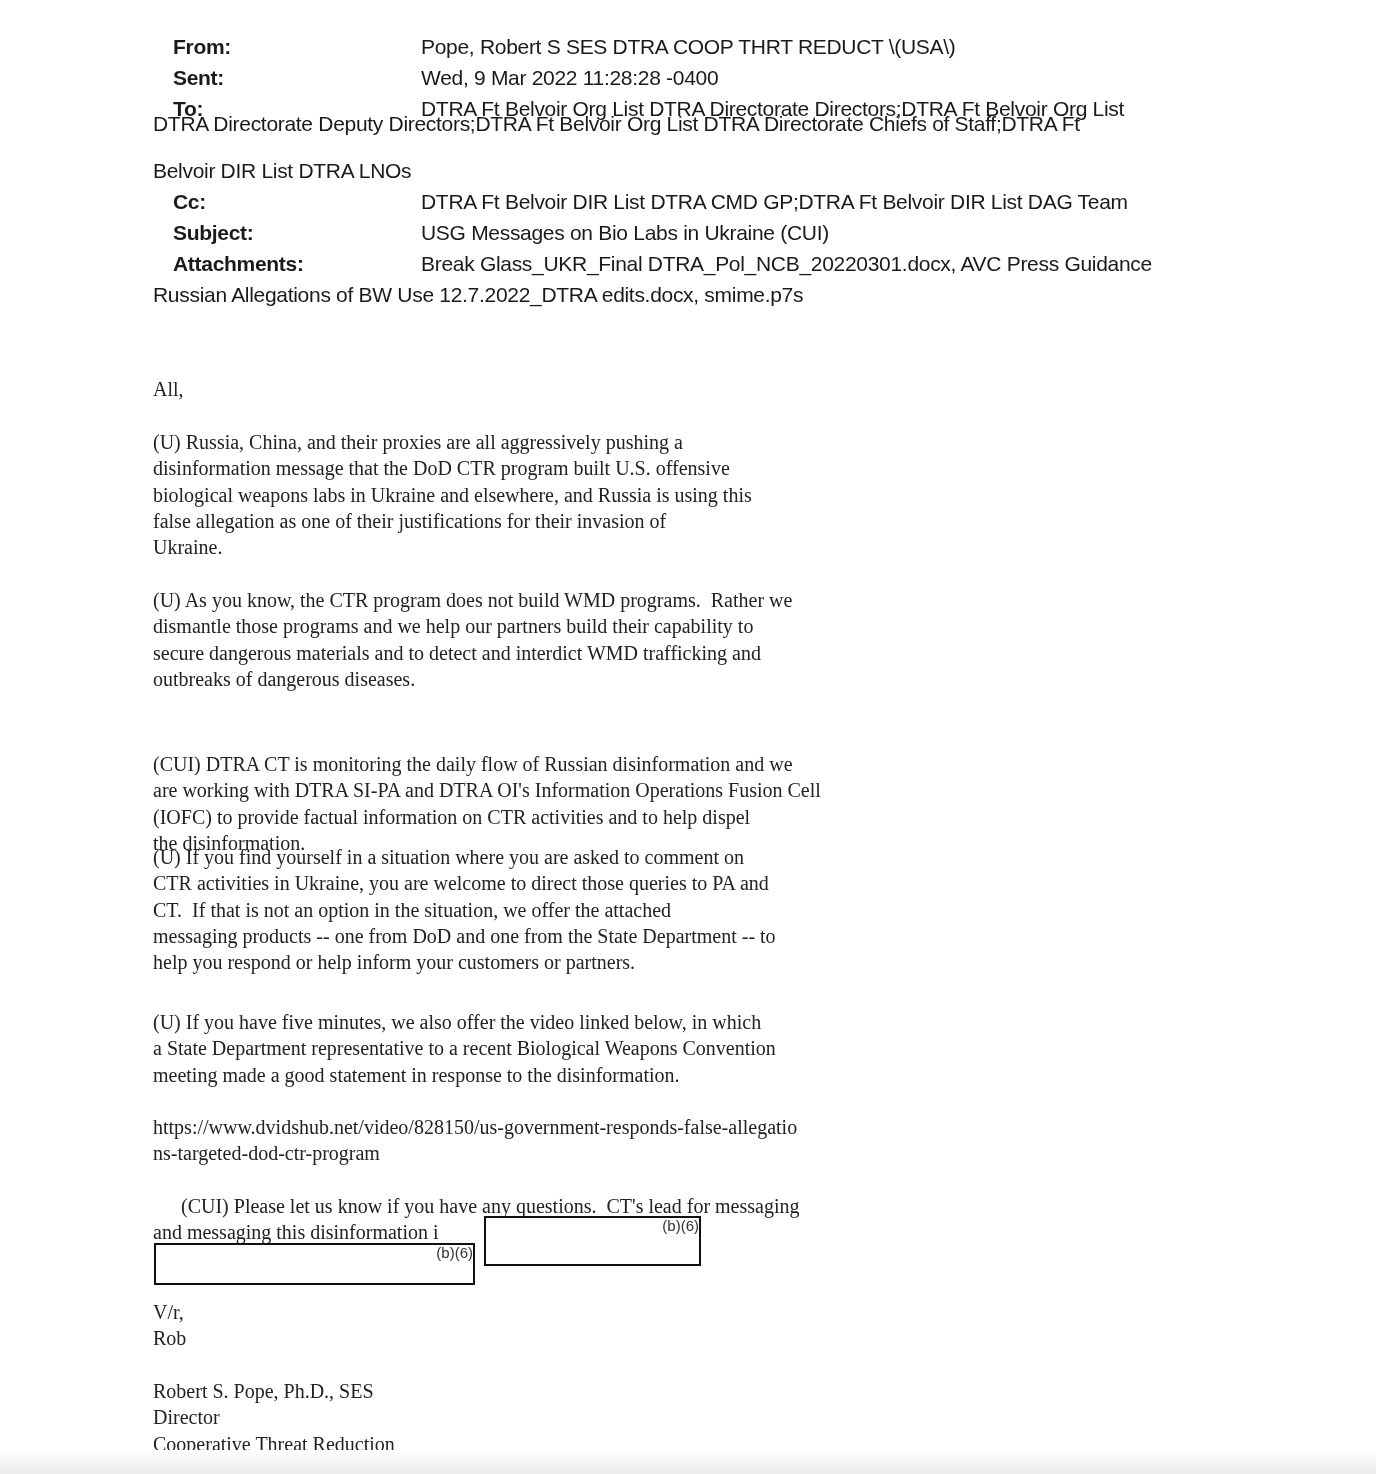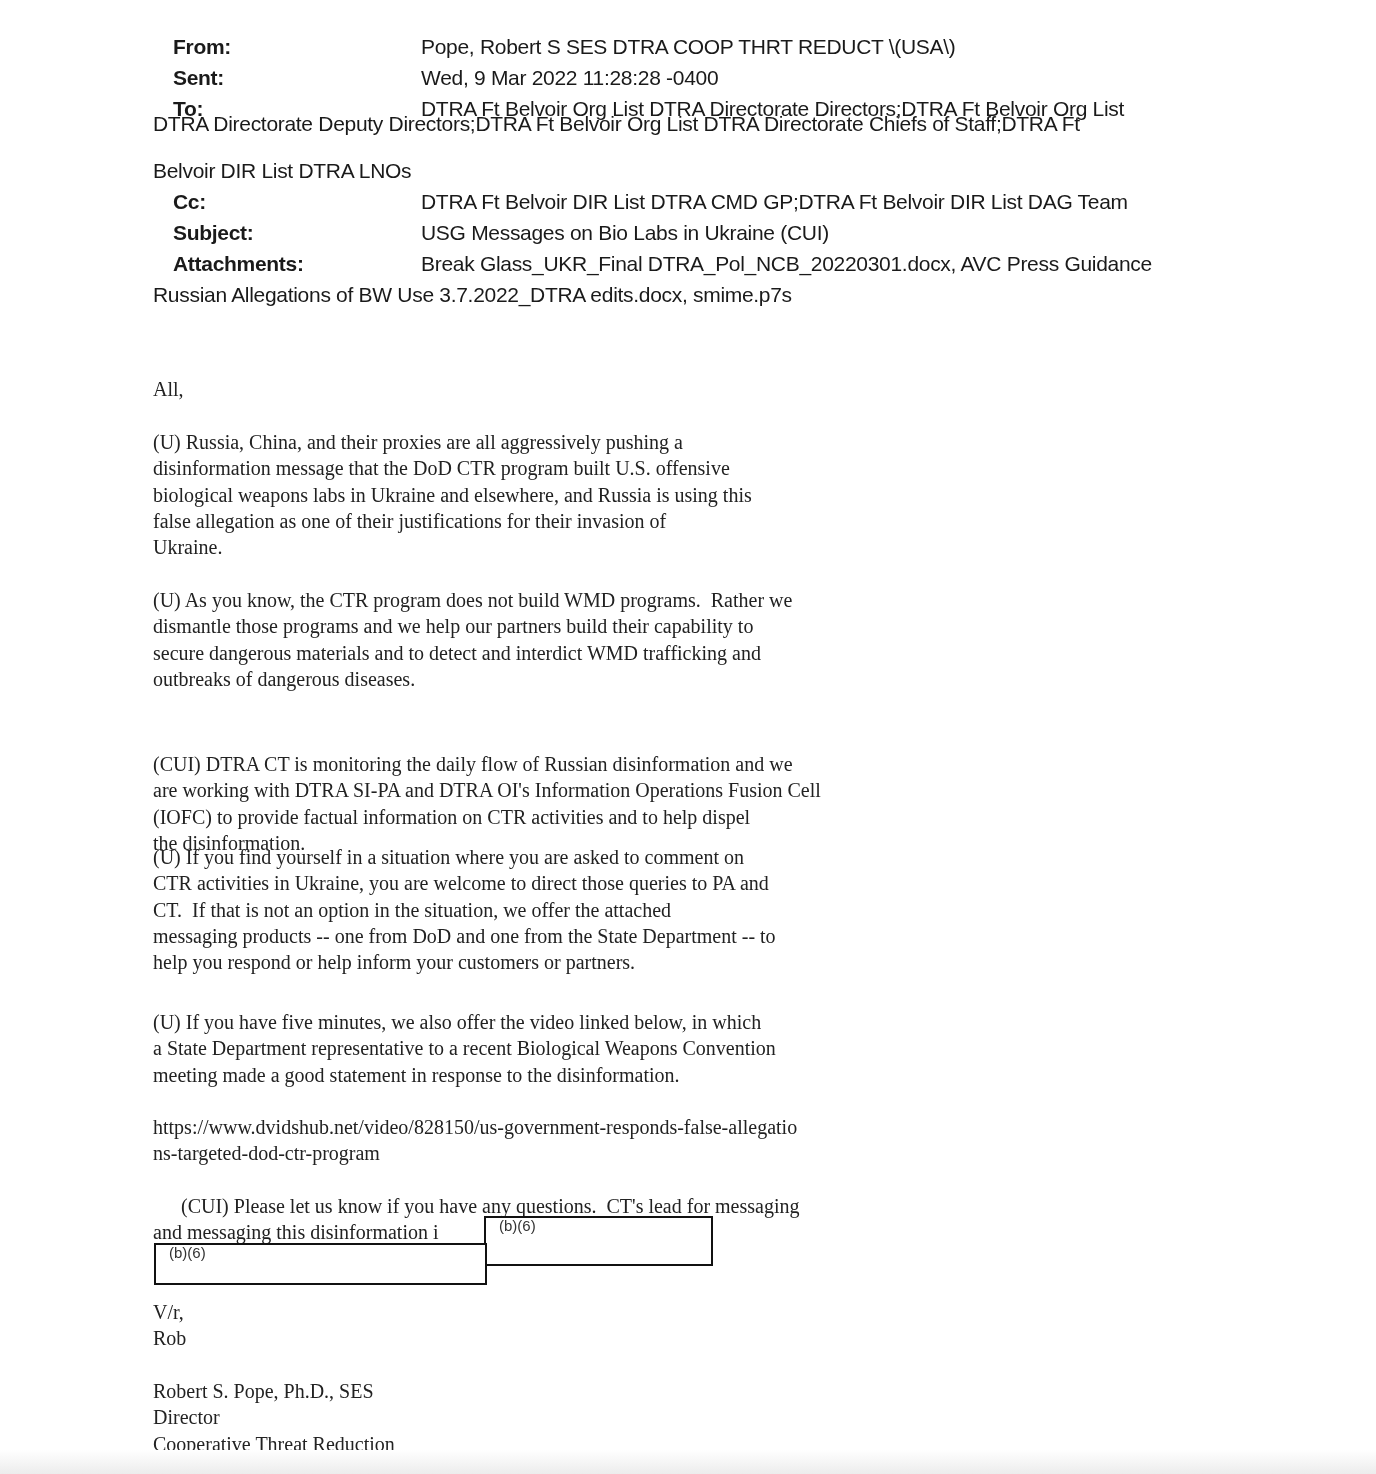--- a/index.html
+++ b/index.html
@@ -2,21 +2,21 @@
 <html><head>
 <meta charset="utf-8">
 <style>
   html, body { margin: 0; padding: 0; background: #ffffff; }
   body { width: 1376px; height: 1474px; position: relative; overflow: hidden; color: #1a1a1a; }
   .hdr-row { position: absolute; left: 153px; width: 1060px; font-family: Liberation Sans, sans-serif; font-size: 21px; line-height: 31px; letter-spacing: -0.3px; margin-left: 20px; }
   .lbl { font-weight: bold; display: inline-block; width: 248px; }
   .val { }
   .wrapline { position: absolute; left: 153px; font-family: "Liberation Sans", sans-serif; font-size: 21px; line-height: 31px; letter-spacing: -0.3px; white-space: nowrap; }
   .body { position: absolute; left: 153px; font-family: Liberation Serif, serif; font-size: 20px; line-height: 26.3px; color: #222; white-space: pre; }
-  .redact { position: absolute; border: 2px solid #111; background: #fff; font-family: "Liberation Sans", sans-serif; font-size: 15px; color: #333; line-height: 16px; padding-left: 13px; }
+  .redact { position: absolute; border: 2px solid #111; background: #fff; font-family: "Liberation Sans", sans-serif; font-size: 15px; color: #333; line-height: 16px; padding-left: 1px; text-align: right; }
   .footfade { position: absolute; left: 0; right: 0; bottom: 0; height: 24px; background: linear-gradient(#ffffff, #ececec); }
 </style>
 </head>
 <body>
 
 <div>
   <div class="hdr-row" style="top:31px;">
     <span class="lbl">From:</span><span class="val">Pope, Robert S SES DTRA COOP THRT REDUCT \(USA\)</span>
   </div>
   <div class="hdr-row" style="top:62px;">
@@ -29,21 +29,21 @@
   <div class="wrapline" style="top:155px;">Belvoir DIR List DTRA LNOs</div>
   <div class="hdr-row" style="top:186px;">
     <span class="lbl">Cc:</span><span class="val">DTRA Ft Belvoir DIR List DTRA CMD GP;DTRA Ft Belvoir DIR List DAG Team</span>
   </div>
   <div class="hdr-row" style="top:217px;">
     <span class="lbl">Subject:</span><span class="val">USG Messages on Bio Labs in Ukraine (CUI)</span>
   </div>
   <div class="hdr-row" style="top:248px;">
     <span class="lbl">Attachments:</span><span class="val">Break Glass_UKR_Final DTRA_Pol_NCB_20220301.docx, AVC Press Guidance</span>
   </div>
-  <div class="wrapline" style="top:279px;">Russian Allegations of BW Use 3.7.2022_DTRA edits.docx, smime.p7s</div>
+  <div class="wrapline" style="top:279px;">Russian Allegations of BW Use 12.7.2022_DTRA edits.docx, smime.p7s</div>
 </div>
 
 <div>
   <div class="body" style="top:376px;">All,</div>
   <div class="body" style="top:429px;">(U) Russia, China, and their proxies are all aggressively pushing a
 disinformation message that the DoD CTR program built U.S. offensive
 biological weapons labs in Ukraine and elsewhere, and Russia is using this
 false allegation as one of their justifications for their invasion of
 Ukraine.</div>
   <div class="body" style="top:587px;">(U) As you know, the CTR program does not build WMD programs.  Rather we

